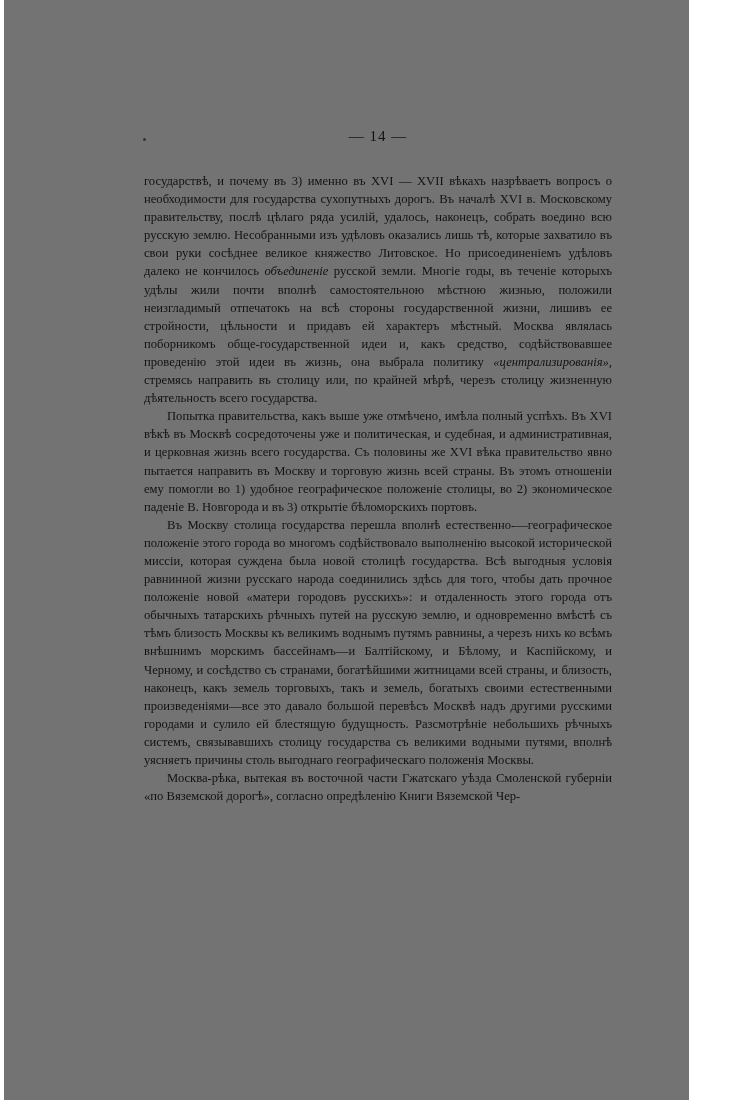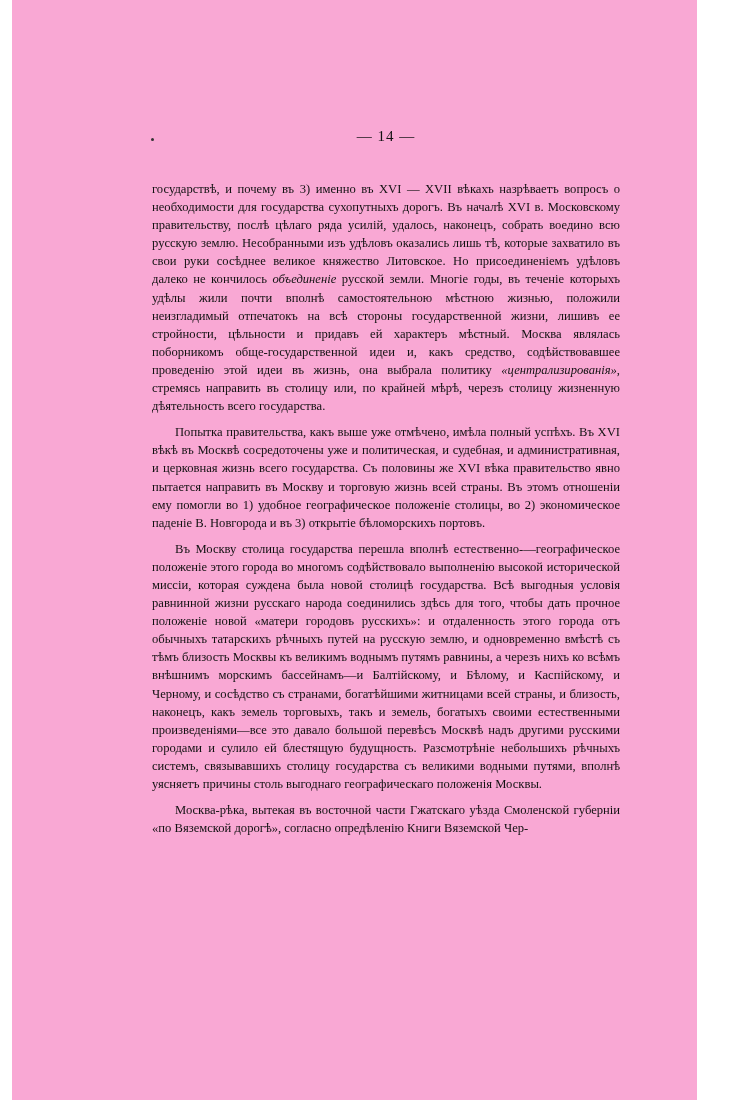--- a/index.html
+++ b/index.html
@@ -9,24 +9,24 @@
   }
   body {
     width: 748px;
     height: 1100px;
     position: relative;
     font-family: "Liberation Serif", "DejaVu Serif", serif;
     color: #1a1a1a;
   }
   .page {
     position: absolute;
-    top: 0; left: 12px;
+    top: 0; left: 4px;
     width: 685px;
     height: 1100px;
-    background: #f9a8d4;
+    background: #737373;
     overflow: hidden;
   }
   .page-number {
     position: absolute;
     top: 128px;
     left: 0;
     width: 748px;
     text-align: center;
     font-size: 15px;
     letter-spacing: 1px;
@@ -47,21 +47,21 @@
     left: 140px;
     width: 468px;
     font-size: 12.6px;
     line-height: 18.1px;
     text-align: justify;
     text-justify: inter-word;
     color: #121212;
     -webkit-font-smoothing: antialiased;
   }
   .body-text p {
-    margin: 8px 0 0 0;
+    margin: 0 0 0 0;
     text-indent: 23px;
     hyphens: manual;
   }
   .body-text p.first {
     text-indent: 0;
   }
   .ital {
     font-style: italic;
   }
 </style>

